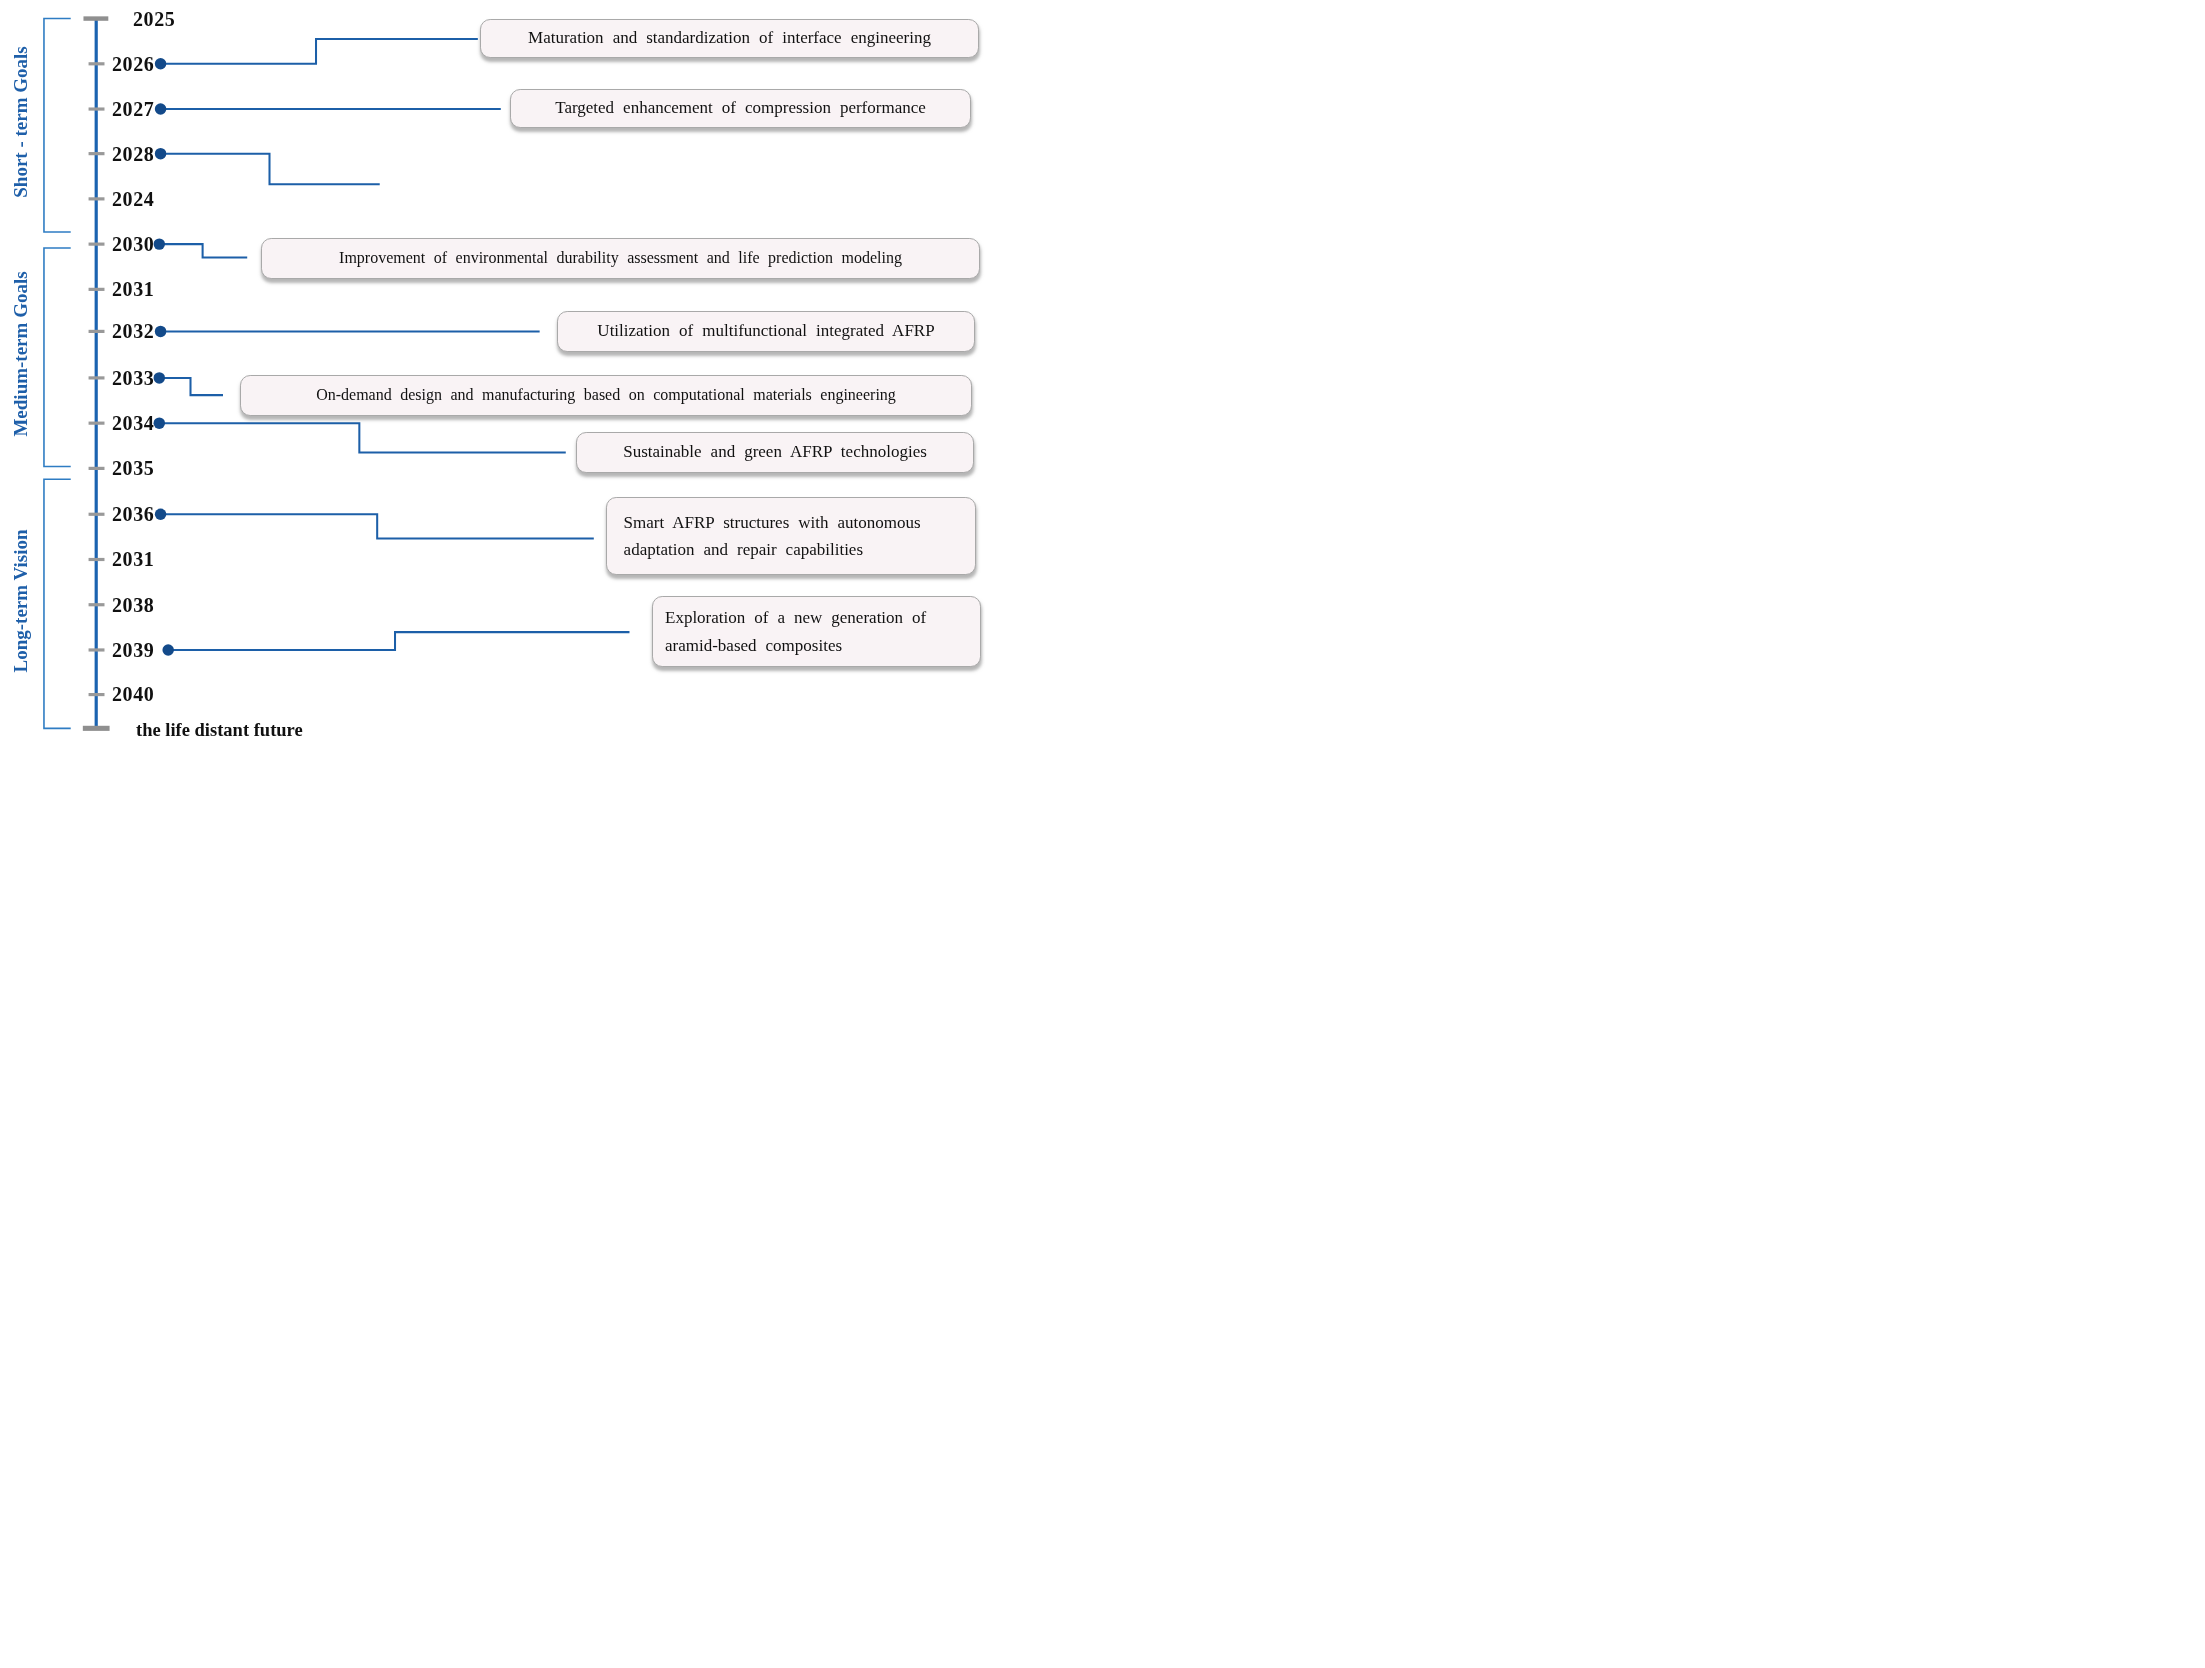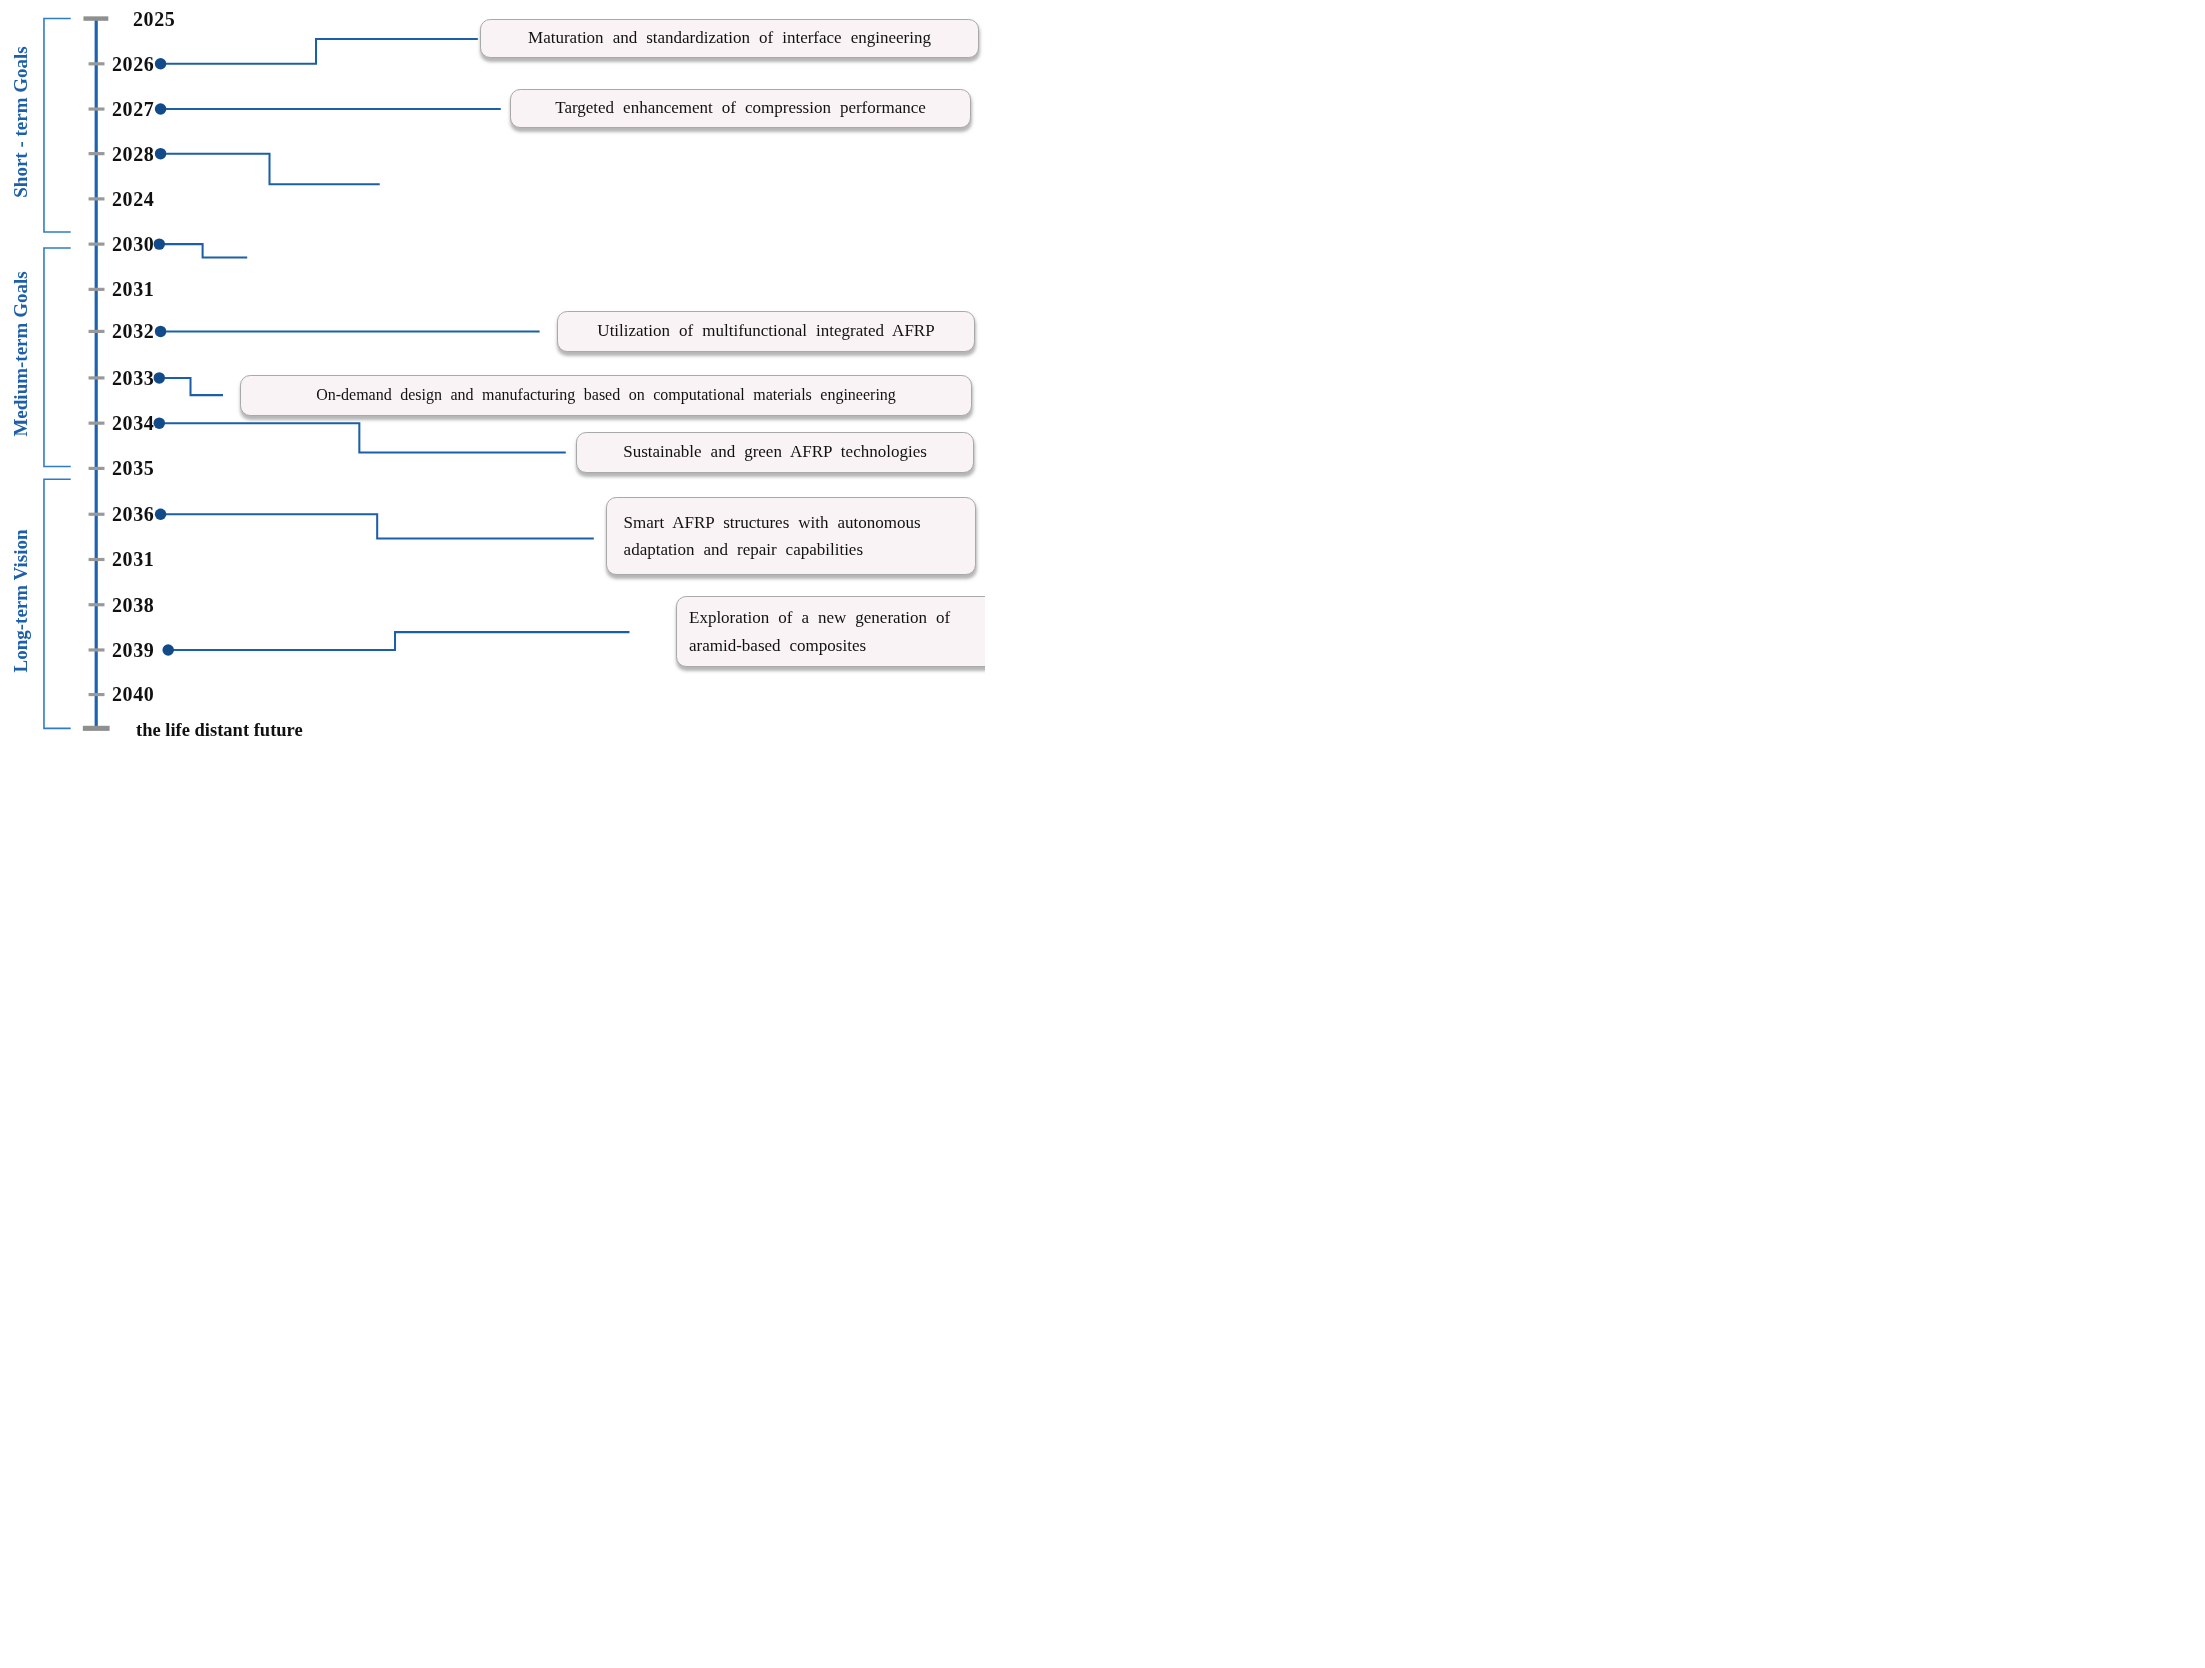--- a/index.html
+++ b/index.html
@@ -124,20 +124,21 @@
   <div class="year-label" style="left:112px;top:514px;">2036</div>
   <div class="year-label" style="left:112px;top:559px;">2031</div>
   <div class="year-label" style="left:112px;top:605px;">2038</div>
   <div class="year-label" style="left:112px;top:650px;">2039</div>
   <div class="year-label" style="left:112px;top:694px;text-align:right;">2040</div>
 
   <div class="end-label">the life distant future</div>
 
   <div class="callout" style="left:480px;top:18.5px;width:499px;height:39px;">Maturation and standardization of interface engineering</div>
   <div class="callout" style="left:510px;top:89px;width:461px;height:39px;">Targeted enhancement of compression performance</div>
+  <div class="callout tight" style="left:261px;top:238px;width:719px;height:41px;">Improvement of environmental durability assessment and life prediction modeling</div>
   <div class="callout" style="left:557px;top:311px;width:418px;height:41px;">Utilization of multifunctional integrated AFRP</div>
   <div class="callout tight" style="left:240px;top:375px;width:732px;height:41px;">On-demand design and manufacturing based on computational materials engineering</div>
   <div class="callout" style="left:576px;top:432px;width:398px;height:41px;">Sustainable and green AFRP technologies</div>
   <div class="callout two-line" style="left:606px;top:497px;width:370px;height:78px;">Smart AFRP structures with autonomous adaptation and repair capabilities</div>
-  <div class="callout two-line" style="left:676px;top:596px;width:329px;height:71px;padding-left:12px;">Exploration of a new generation of aramid-based composites</div>
+  <div class="callout two-line" style="left:652px;top:596px;width:329px;height:71px;padding-left:12px;">Exploration of a new generation of aramid-based composites</div>
 
 </div>
 
 
 </body></html>

